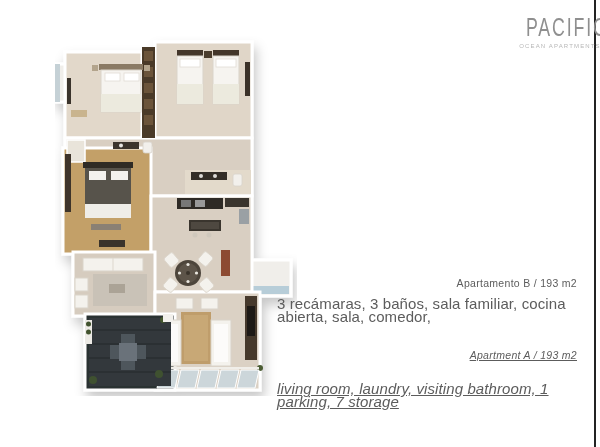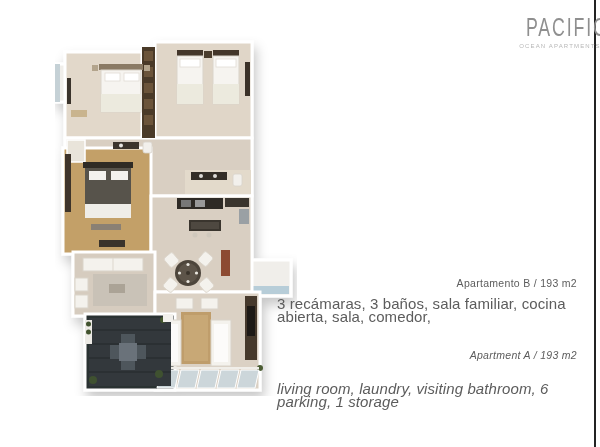--- a/index.html
+++ b/index.html
@@ -22,21 +22,21 @@
   
   .listing{position:absolute;right:23px;width:300px;color:#5c5c5c;}
   .listing h2{
     margin:0;font-size:10.5px;font-weight:400;text-align:right;letter-spacing:.3px;
   }
   .listing p{
     margin:8px 0 0 0;font-size:15px;line-height:13px;text-align:left;letter-spacing:.1px;
   }
   .listing.es{top:277px;}
   .listing.en{top:349px;}
-  .listing.en h2,.listing.en p{font-style:italic;}
+  .listing.en h2,.listing.en p{font-style:italic;text-decoration:underline;}
   
   .plan{position:absolute;left:55px;top:36px;width:242px;height:360px;}
 </style>
 </head>
 <body>
 
 <div class="page">
 
   <div class="rule-right"></div>
 
@@ -215,17 +215,17 @@
     <h2>Apartamento B / 193 m2</h2>
     <p>
       <span>3 recámaras, 3 baños, sala familiar, cocina abierta, sala, comedor,</span><br>
     </p>
   </section>
 
   <section class="listing en">
     <h2>Apartment A / 193 m2</h2>
     <p>
       <br>
-      <span>living room, laundry, visiting bathroom, 6 parking, 1 storage</span>
+      <span>living room, laundry, visiting bathroom, 1 parking, 7 storage</span>
     </p>
   </section>
 
 </div>
 
 </body></html>

